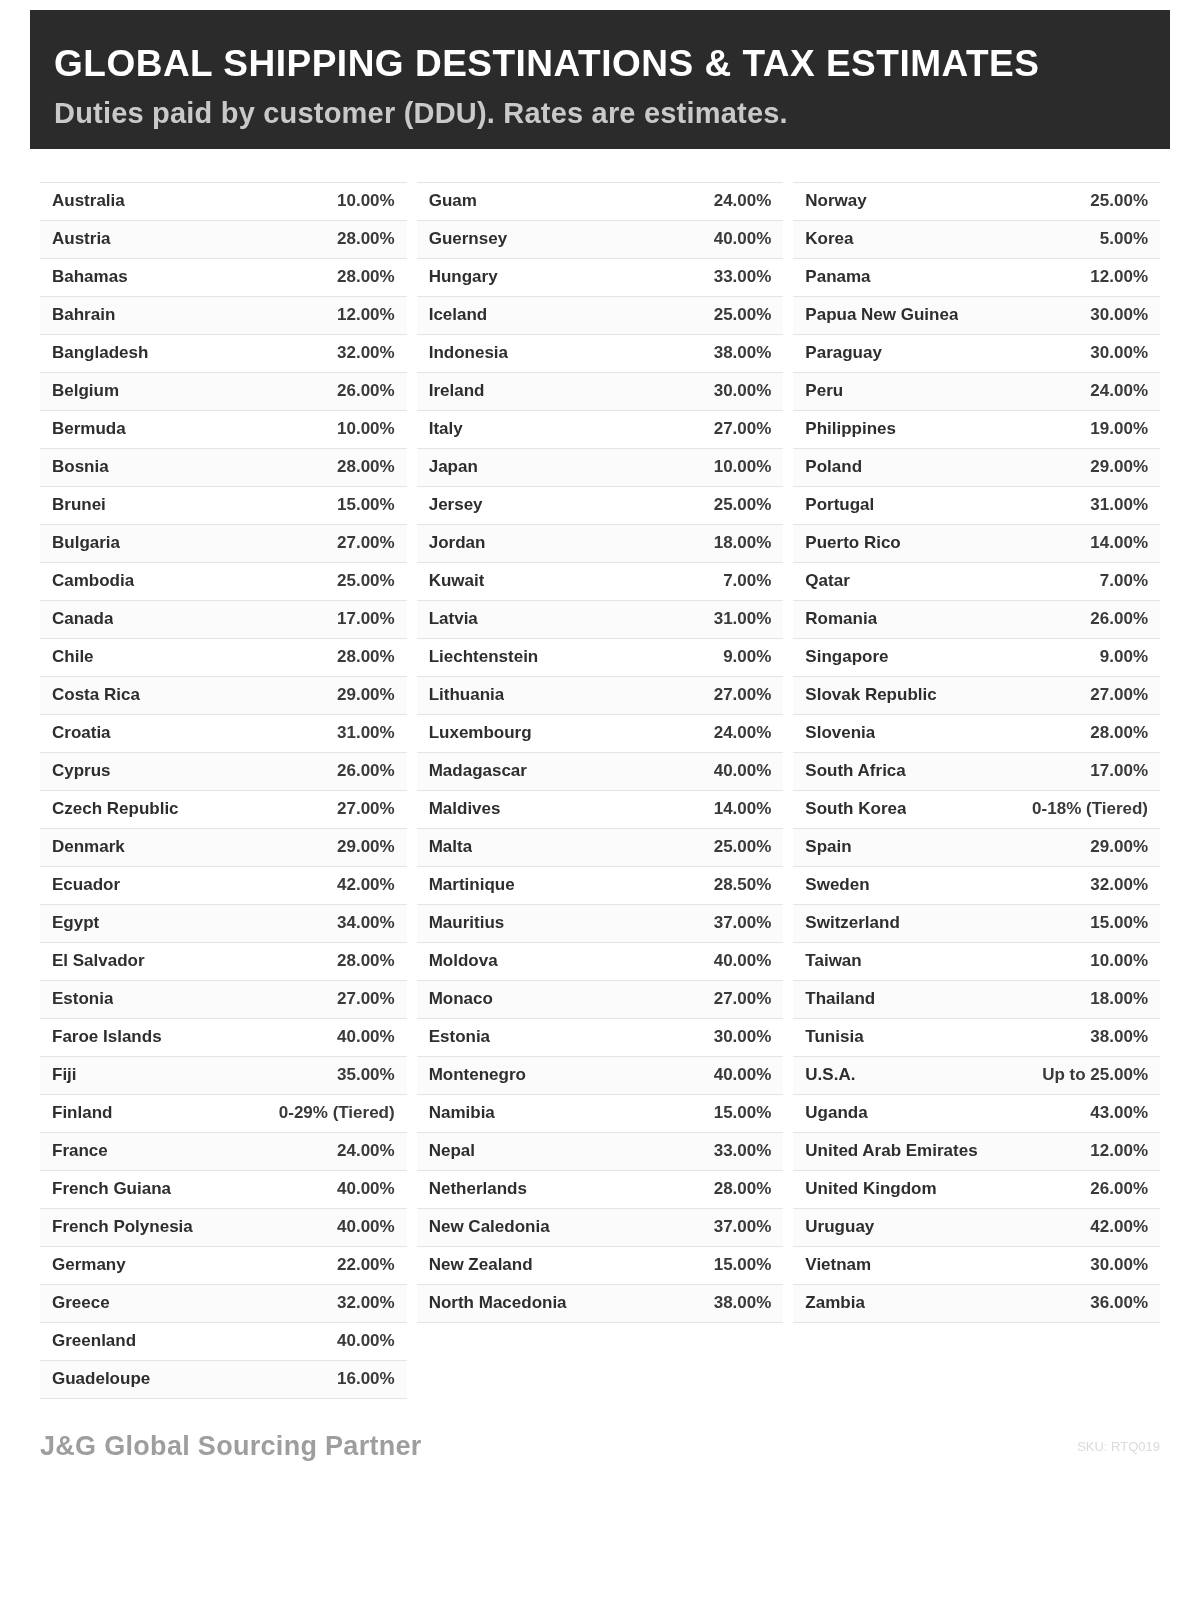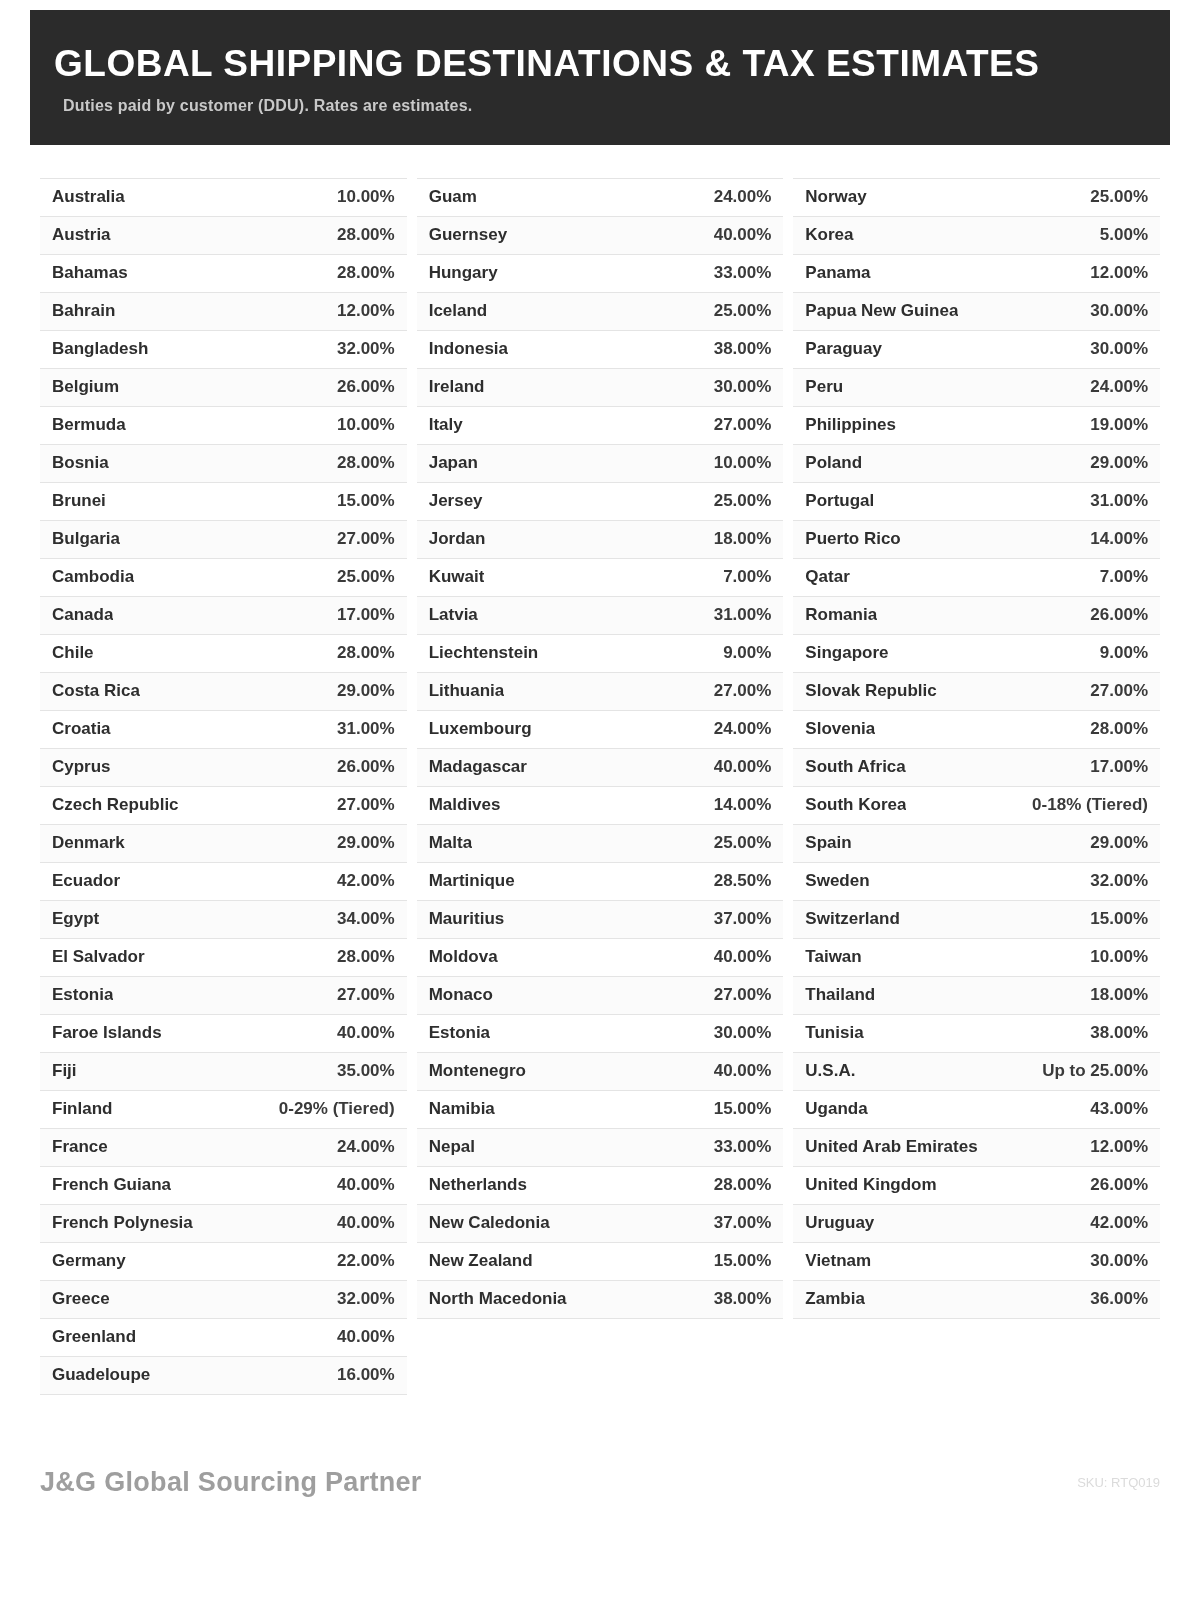--- a/index.html
+++ b/index.html
@@ -13,35 +13,35 @@
     overflow: hidden;
   }
   .page {
     width: 1200px;
     height: 1600px;
     position: relative;
   }
   .header {
     background: #2b2b2b;
     margin: 10px 30px 0 30px;
-    padding: 34px 24px 30px 24px;
+    padding: 34px 24px 19px 24px;
   }
   .title {
     margin: 0;
     color: #ffffff;
     font-size: 37px;
     line-height: 1.1;
     font-weight: 800;
     letter-spacing: 0.5px;
     white-space: nowrap;
   }
   .subtitle {
-    margin: 12px 0 0 9px;
+    margin: 12px 0 0 0;
     color: #c9c9c9;
-    font-size: 16px;
+    font-size: 29px;
     font-weight: 700;
     letter-spacing: 0.2px;
   }
   .table-area {
     display: flex;
     gap: 10px;
     margin: 33px 40px 0 40px;
     align-items: flex-start;
   }
   .col {
@@ -72,21 +72,21 @@
     font-weight: 600;
     font-size: 17px;
     color: #3a3a3a;
     white-space: nowrap;
     margin-left: 8px;
   }
   .footer {
     display: flex;
     justify-content: space-between;
     align-items: center;
-    margin: 72px 40px 0 40px;
+    margin: 32px 40px 0 40px;
   }
   .brand {
     font-size: 27px;
     font-weight: 800;
     color: #9e9e9e;
     letter-spacing: 0.3px;
   }
   .sku {
     font-size: 13px;
     font-weight: 400;

